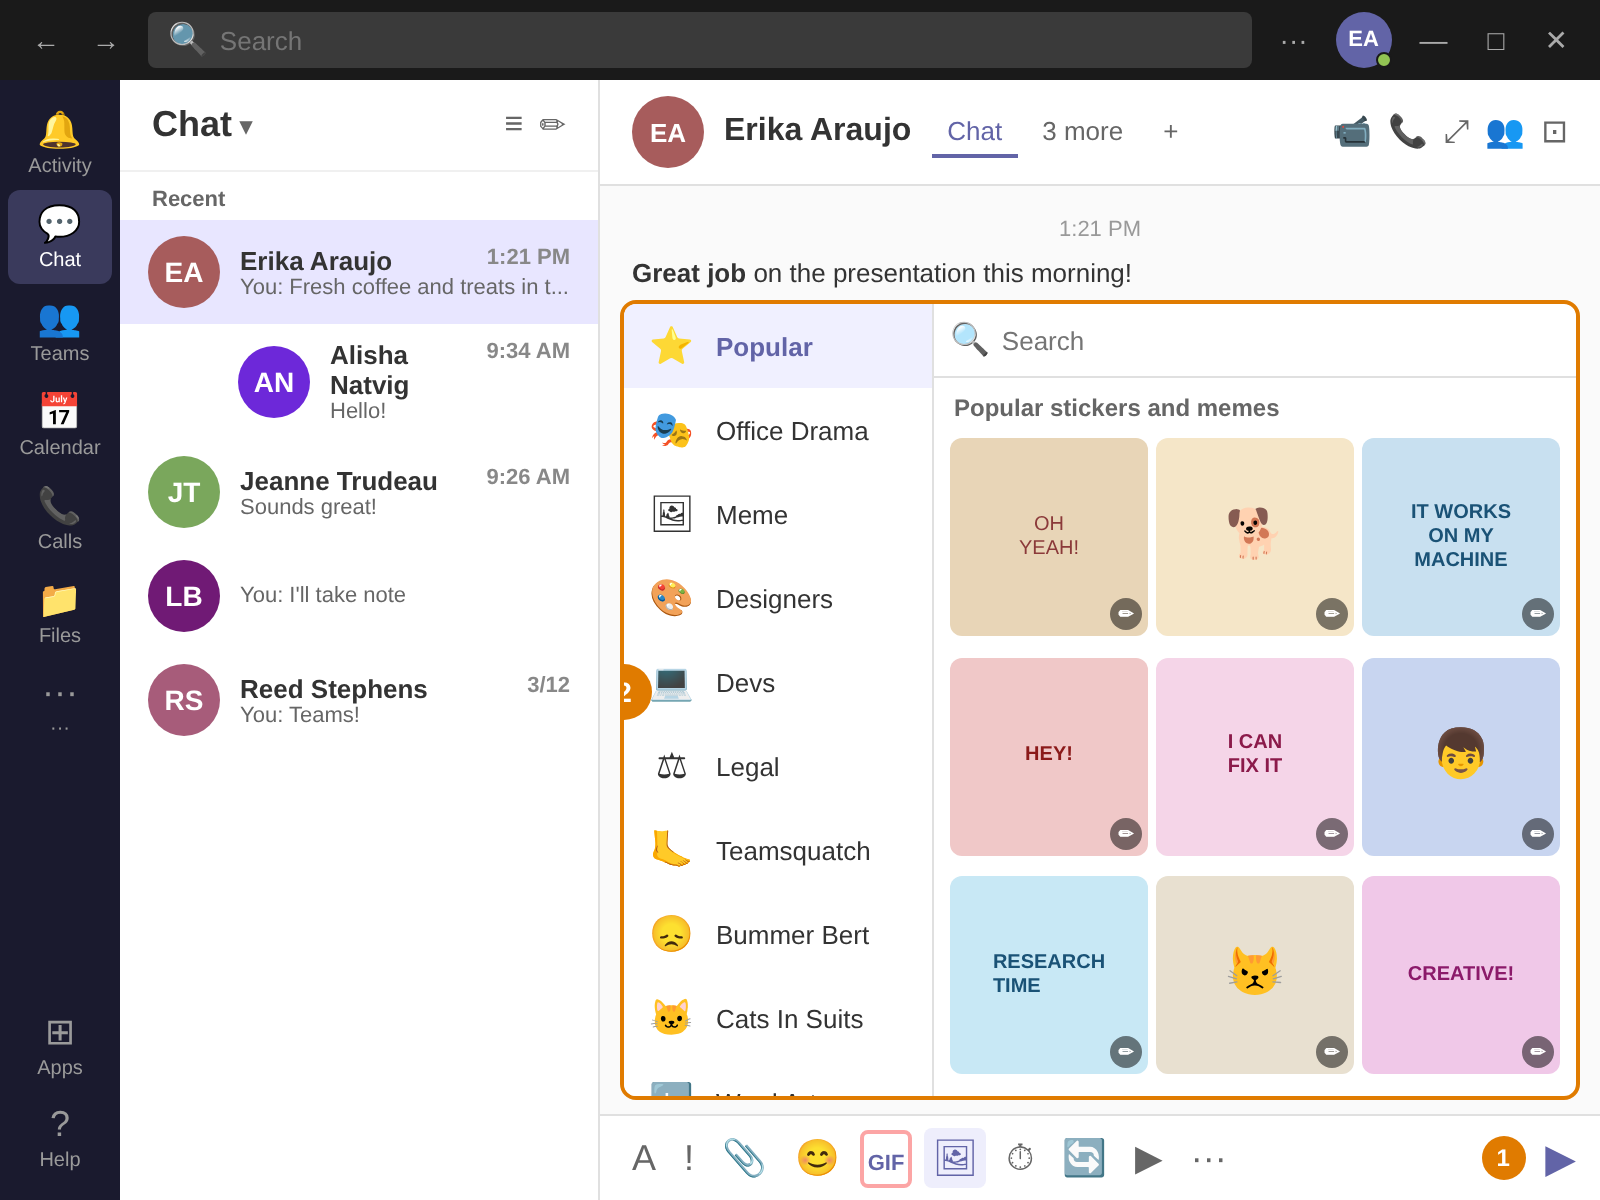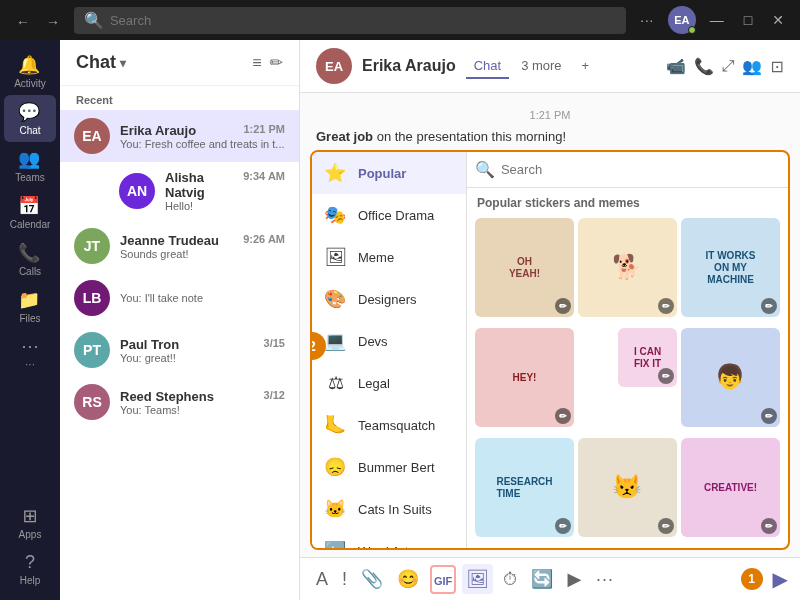--- a/index.html
+++ b/index.html
@@ -285,30 +285,20 @@
       <div class="chat-preview">Sounds great!</div>
     </div>
         </div>
         <div class="chat-item">
     <div class="chat-avatar" style="background:#701a75;">LB</div>
     <div class="chat-info">
       <div class="chat-preview">You: I'll take note</div>
     </div>
         </div>
         <div class="chat-item">
-    <div class="chat-avatar" style="background:#5ca7a7;">PT</div>
-    <div class="chat-info">
-      <div class="chat-name">
-        <span>Paul Tron</span>
-        <span class="chat-time">3/15</span>
-      </div>
-      <div class="chat-preview">You: great!!</div>
-    </div>
-        </div>
-        <div class="chat-item">
     <div class="chat-avatar" style="background:#a75c7a;">RS</div>
     <div class="chat-info">
       <div class="chat-name">
         <span>Reed Stephens</span>
         <span class="chat-time">3/12</span>
       </div>
       <div class="chat-preview">You: Teams!</div>
     </div>
         </div>
       </div>
@@ -397,36 +387,36 @@
         </div>
 
       <div class="sticker-main">
         <div class="sticker-search-bar">
           <span>🔍</span>
           <input style="background: none; border: none; outline: none; font-size: 13px; flex: 1 1 0%;" placeholder="Search">
         </div>
         <div class="sticker-grid-label">Popular stickers and memes</div>
         <div class="sticker-grid" id="sticker-grid-container">
             <div class="sticker-cell" style="background: rgb(232, 213, 183);">
-              <div style="text-align:center;padding:4px;font-size:10px;font-weight:700;color:#8b3a3a;line-height:1.2;">OH<br>YEAH!</div>
+              <div style="text-align:center;padding:4px;font-size:10px;font-weight:400;color:#8b3a3a;line-height:1.2;">OH<br>YEAH!</div>
     <div class="sticker-edit">✏</div>
             </div>
             <div class="sticker-cell" style="background: rgb(245, 230, 200);">
               <div style="text-align:center;padding:4px;font-size:24px;font-weight:900;color:#333;line-height:1.2;">🐕</div>
     <div class="sticker-edit">✏</div>
             </div>
             <div class="sticker-cell" style="background: rgb(200, 224, 240);">
               <div style="text-align:center;padding:4px;font-size:10px;font-weight:900;color:#1a5276;line-height:1.2;">IT WORKS<br>ON MY<br>MACHINE</div>
     <div class="sticker-edit">✏</div>
             </div>
             <div class="sticker-cell" style="background: rgb(240, 200, 200);">
               <div style="text-align:center;padding:4px;font-size:10px;font-weight:900;color:#8b1a1a;line-height:1.2;">HEY!</div>
     <div class="sticker-edit">✏</div>
             </div>
-            <div class="sticker-cell" style="background: rgb(245, 213, 232); margin-left: 40px;">
+            <div class="sticker-cell" style="background: rgb(245, 213, 232);">
               <div style="text-align:center;padding:4px;font-size:10px;font-weight:900;color:#8b1a4a;line-height:1.2;">I CAN<br>FIX IT</div>
     <div class="sticker-edit">✏</div>
             </div>
             <div class="sticker-cell" style="background: rgb(200, 213, 240);">
               <div style="text-align:center;padding:4px;font-size:24px;font-weight:900;color:#333;line-height:1.2;">👦</div>
     <div class="sticker-edit">✏</div>
             </div>
             <div class="sticker-cell" style="background: rgb(200, 232, 245);">
               <div style="text-align:left;padding:4px;font-size:10px;font-weight:900;color:#1a5276;line-height:1.2;">RESEARCH<br>TIME</div>
     <div class="sticker-edit">✏</div>

